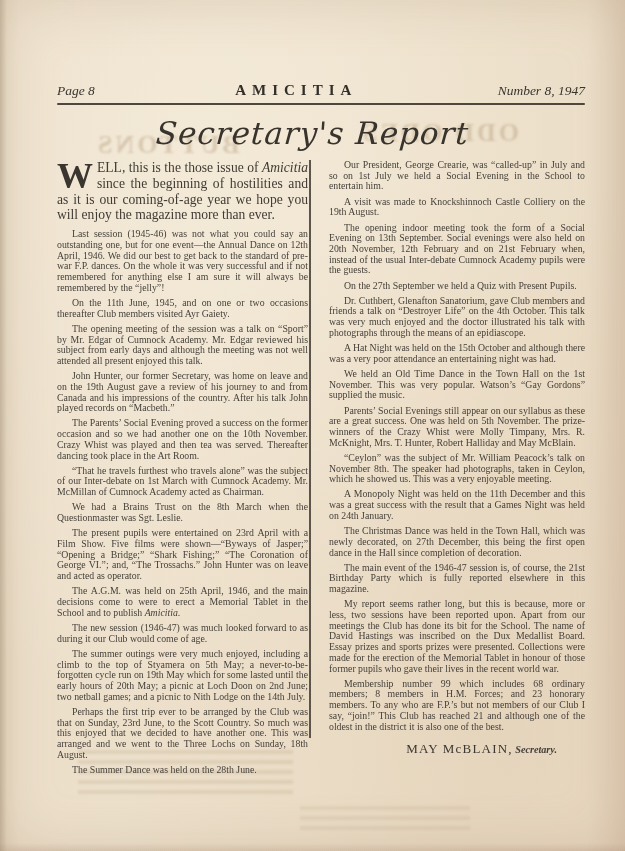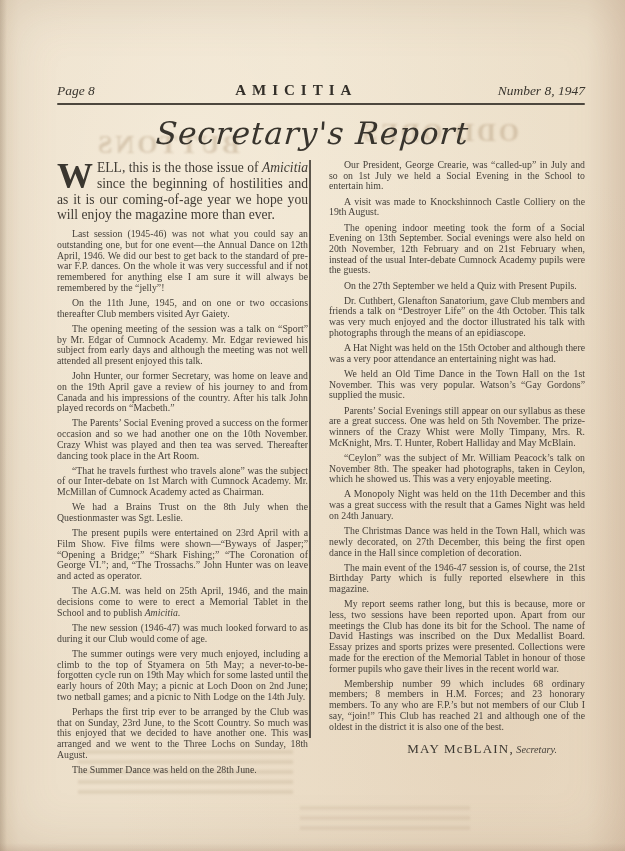--- a/index.html
+++ b/index.html
@@ -65,21 +65,21 @@
   .col p.lead{text-indent:0;font-size:13.6px;line-height:15.8px;margin-bottom:6px;color:#403b34;}
   .dropcap{
     float:left;font-size:36px;line-height:28px;padding:2px 4px 0 0;
     font-weight:bold;color:#3a362f;
   }
   .ital{font-style:italic;}
   .divider{position:absolute;top:160px;left:309px;width:1.5px;height:578px;background:#5b554b;}
 
   .signature{margin-top:12px;text-align:right;padding-right:28px;text-indent:0;}
   .sig-name{font-size:13px;letter-spacing:1.2px;color:#3c3831;}
-  .sig-role{font-style:italic;font-size:10.2px;}
+  .sig-role{font-style:italic;font-size:10.2px;font-weight:bold;}
 </style>
 </head>
 <body>
 
 <div class="sheet">
   <div class="edge-left"></div>
   <div class="edge-bottom"></div>
 
   <div class="ghost ghost-buttons">BUTTONS</div>
   <div class="ghost ghost-oddodes">ODD ODES</div>
@@ -97,24 +97,24 @@
 
   <div class="divider"></div>
 
   <div class="columns">
     <div class="col col-left">
       <p class="lead"><span class="dropcap">W</span><span>ELL, this is the those issue of </span><span class="ital">Amicitia</span><span> since the beginning of hostilities and as it is our coming-of-age year we hope you will enjoy the magazine more than ever.</span></p>
 
       <p>Last session (1945-46) was not what you could say an outstanding one, but for one event—the Annual Dance on 12th April, 1946. We did our best to get back to the standard of pre-war F.P. dances. On the whole it was very successful and if not remembered for anything else I am sure it will always be remembered by the “jelly”!</p>
       <p>On the 11th June, 1945, and on one or two occasions thereafter Club members visited Ayr Gaiety.</p>
       <p>The opening meeting of the session was a talk on “Sport” by Mr. Edgar of Cumnock Academy. Mr. Edgar reviewed his subject from early days and although the meeting was not well attended all present enjoyed this talk.</p>
-      <p>John Hunter, our former Secretary, was home on leave and on the 19th April gave a review of his journey to and from Canada and his impressions of the country. After his talk John played records on “Macbeth.”</p>
+      <p>John Hunter, our former Secretary, was home on leave and on the 19th August gave a review of his journey to and from Canada and his impressions of the country. After his talk John played records on “Macbeth.”</p>
       <p>The Parents’ Social Evening proved a success on the former occasion and so we had another one on the 10th November. Crazy Whist was played and then tea was served. Thereafter dancing took place in the Art Room.</p>
       <p>“That he travels furthest who travels alone” was the subject of our Inter-debate on 1st March with Cumnock Academy. Mr. McMillan of Cumnock Academy acted as Chairman.</p>
-      <p>We had a Brains Trust on the 8th July when the Questionmaster was Sgt. Leslie.</p>
+      <p>We had a Brains Trust on the 8th March when the Questionmaster was Sgt. Leslie.</p>
       <p>The present pupils were entertained on 23rd April with a Film Show. Five films were shown—“Byways of Jasper;” “Opening a Bridge;” “Shark Fishing;” “The Coronation of George VI.”; and, “The Trossachs.” John Hunter was on leave and acted as operator.</p>
 
       <p><span>The A.G.M. was held on 25th April, 1946, and the main decisions come to were to erect a Memorial Tablet in the School and to publish </span><span class="ital">Amicitia</span><span>.</span></p>
 
       <p>The new session (1946-47) was much looked forward to as during it our Club would come of age.</p>
       <p>The summer outings were very much enjoyed, including a climb to the top of Styamera on 5th May; a never-to-be-forgotten cycle run on 19th May which for some lasted until the early hours of 20th May; a picnic at Loch Doon on 2nd June; two netball games; and a picnic to Nith Lodge on the 14th July.</p>
       <p>Perhaps the first trip ever to be arranged by the Club was that on Sunday, 23rd June, to the Scott Country. So much was this enjoyed that we decided to have another one. This was arranged and we went to the Three Lochs on Sunday, 18th August.</p>
       <p>The Summer Dance was held on the 28th June.</p>
     </div>
 

